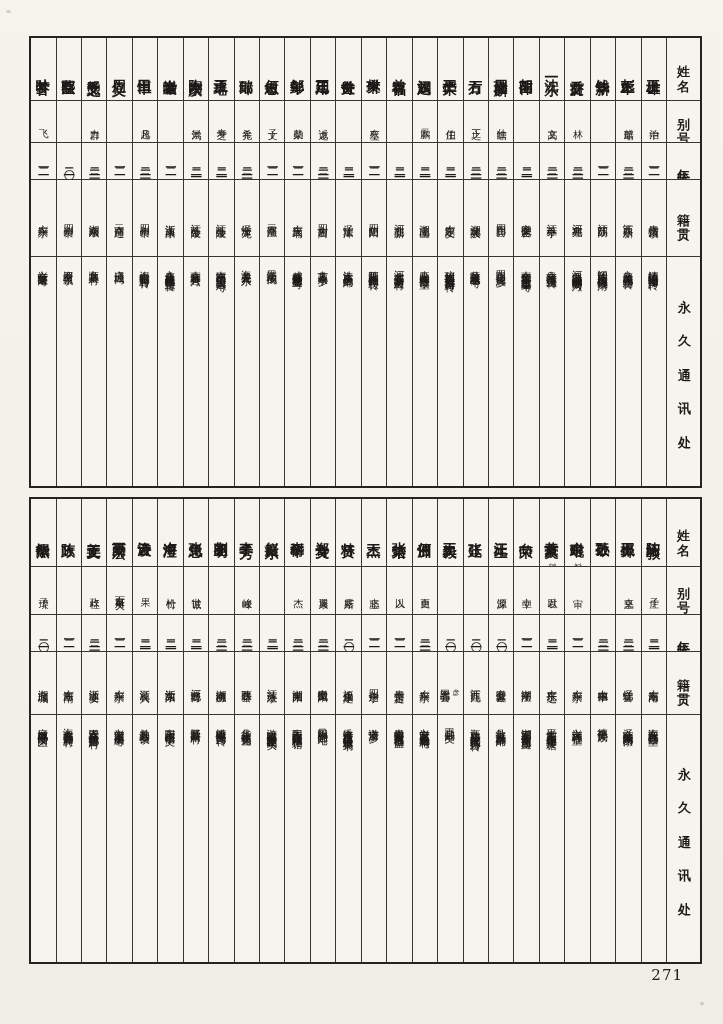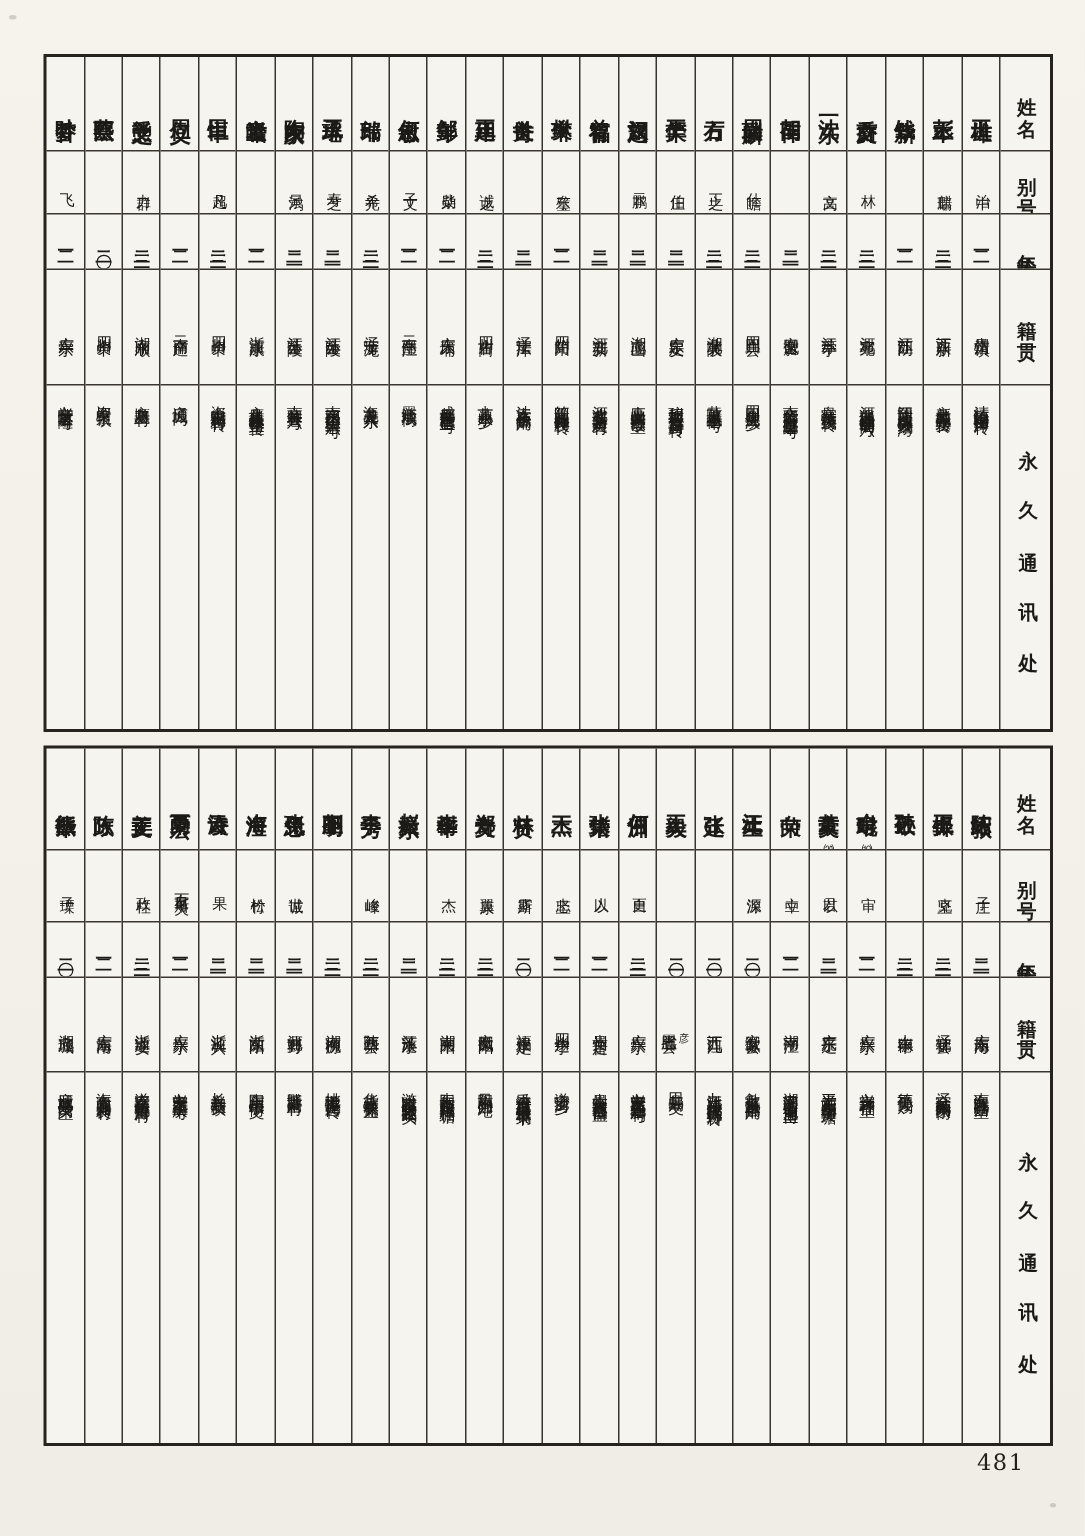--- a/index.html
+++ b/index.html
@@ -1068,17 +1068,17 @@
         <div class="cell cell-native">
           <span class="vtext">湖北应城</span>
           <span class="note"></span>
         </div>
         <div class="cell cell-addr">
           <span class="vtext">应城北门外平民第一区</span>
         </div>
       </div>
     </div>
 
-  <div class="page-number">481</div>
+  <div class="page-number">271</div>
 
   <div class="speck" style="left:6px;top:10px;width:5px;height:3px;"></div>
   <div class="speck" style="left:700px;top:1002px;width:4px;height:3px;"></div>
 </div>
 
 </body></html>

